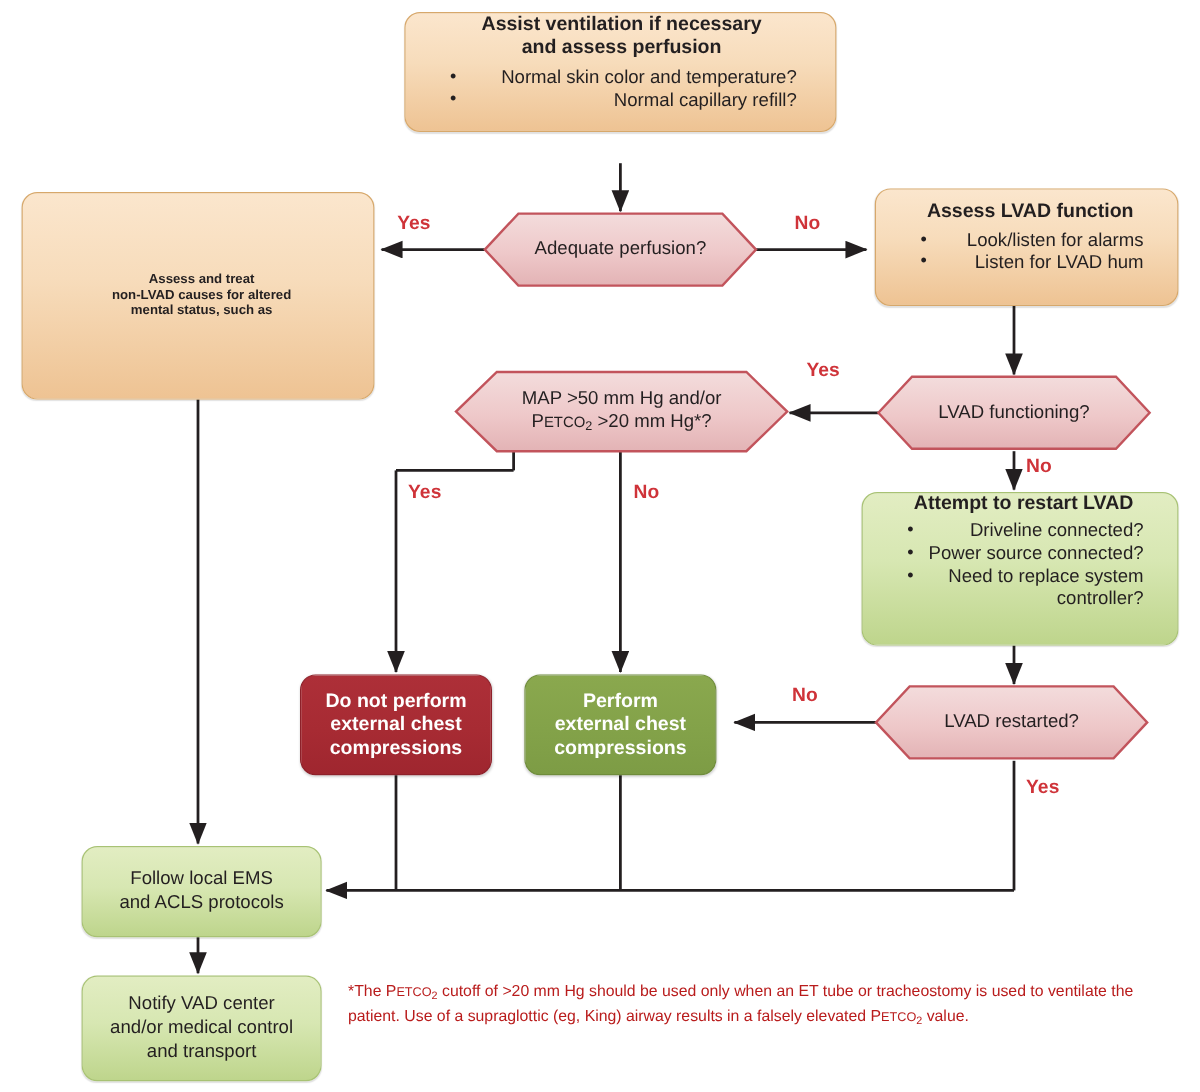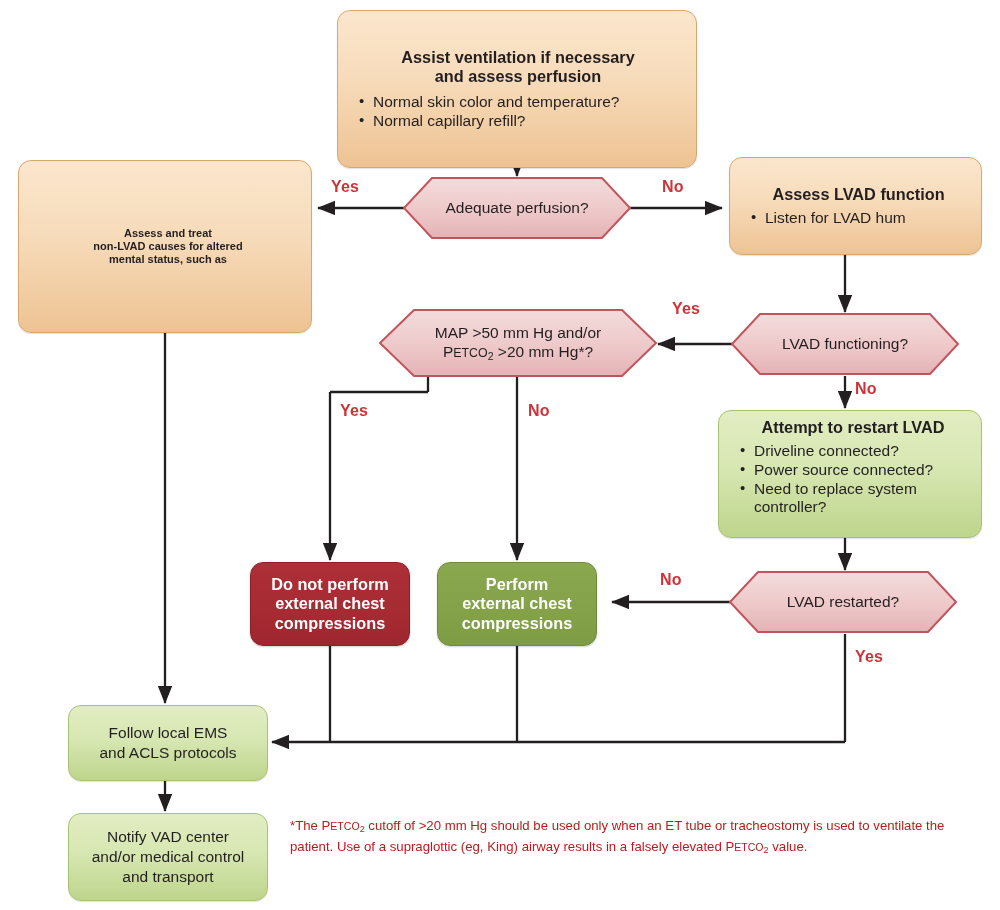--- a/index.html
+++ b/index.html
@@ -8,21 +8,21 @@
     font-family:"Liberation Sans","DejaVu Sans",sans-serif;
     color:#231f20;
   }
   #canvas{position:absolute;left:0;top:0;width:1000px;height:910px;}
   svg.lines{position:absolute;left:0;top:0;width:1000px;height:910px;pointer-events:none;}
 
   
   .node{position:absolute;box-sizing:border-box;display:flex;flex-direction:column;
         justify-content:center;border-radius:13px;}
   .node .title{font-weight:bold;text-align:center;line-height:1.18;}
-  .node ul{margin:0;padding:0;list-style:none;}
+  .node ul{margin:16px;padding:0;list-style:none;text-align:right;}
   .node li{position:relative;padding-left:17px;line-height:1.2;}
   .node li::before{content:"\2022";position:absolute;left:3px;top:-1px;font-size:15px;}
 
   
   .tan{
     background:linear-gradient(180deg,#fbe6cd 0%,#f7dcbb 42%,#eec393 100%);
     border:1px solid #d7a86b;
     color:#231f20;
     box-shadow:0 1px 1px rgba(0,0,0,.12);
   }
@@ -102,21 +102,21 @@
 
       <line x1="330" y1="646" x2="330" y2="742"></line>
       <line x1="517" y1="646" x2="517" y2="742"></line>
       <line x1="845" y1="634" x2="845" y2="742"></line>
       <line x1="845" y1="742" x2="272" y2="742" marker-end="url(#ah)"></line>
 
       <line x1="165" y1="781" x2="165" y2="811" marker-end="url(#ah)"></line>
     </g>
   </svg>
 
-  <div class="node tan" style="left:337px;top:10px;width:360px;height:158px;padding:13px 16px 13px 18px;font-size:15.5px;">
+  <div class="node tan" style="left:337px;top:10px;width:360px;height:100px;padding:13px 16px 13px 18px;font-size:15.5px;">
     <div class="title" style="font-size:16.3px;">
       <span>Assist ventilation if necessary</span><br>
       <span>and assess perfusion</span>
     </div>
     <ul style="margin-top:7px;">
       <li>Normal skin color and temperature?</li>
       <li>Normal capillary refill?</li>
     </ul>
   </div>
 
@@ -124,20 +124,21 @@
     <div class="title" style="font-size:11px;">
       <span>Assess and treat</span><br>
       <span>non-LVAD causes for altered</span><br>
       <span>mental status, such as</span>
     </div>
   </div>
 
   <div class="node tan" style="left:729px;top:157px;width:253px;height:98px;padding:11px 12px 11px 18px;font-size:15.5px;">
     <div class="title" style="font-size:16.3px;">Assess LVAD function</div>
     <ul style="margin-top:5px;">
+      <li>Look/listen for alarms</li>
       <li>Listen for LVAD hum</li>
     </ul>
   </div>
 
   <div class="node green" style="left:718px;top:410px;width:264px;height:128px;padding:11px 12px 24px 18px;font-size:15.5px;">
     <div class="title" style="font-size:16.3px;">Attempt to restart LVAD</div>
     <ul style="margin-top:5px;">
       <li>Driveline connected?</li>
       <li>Power source connected?</li>
       <li>Need to replace system controller?</li>

